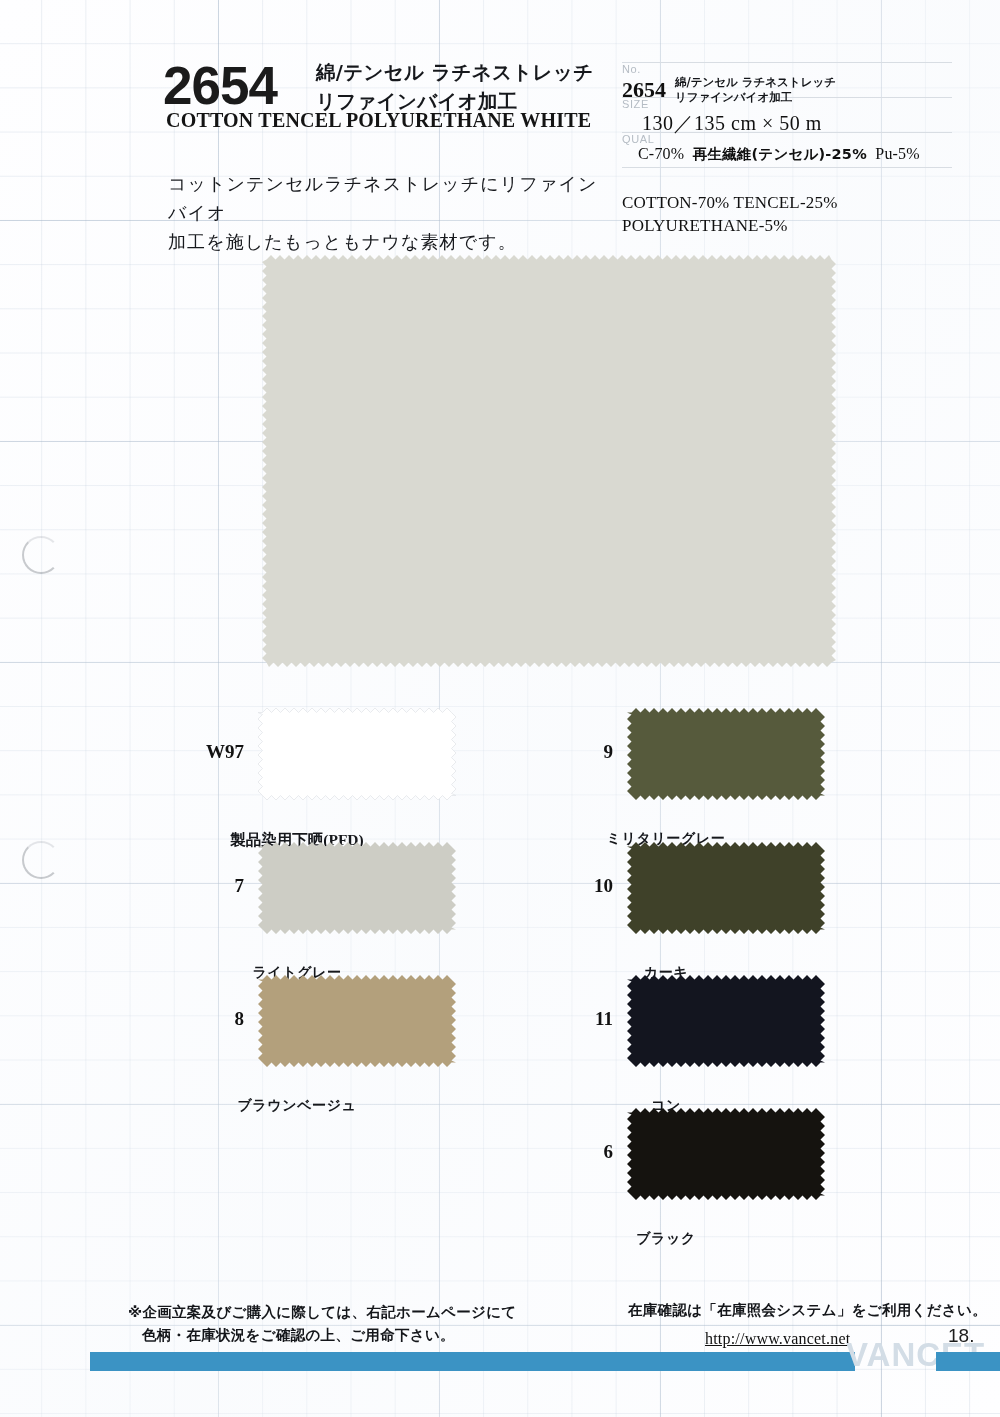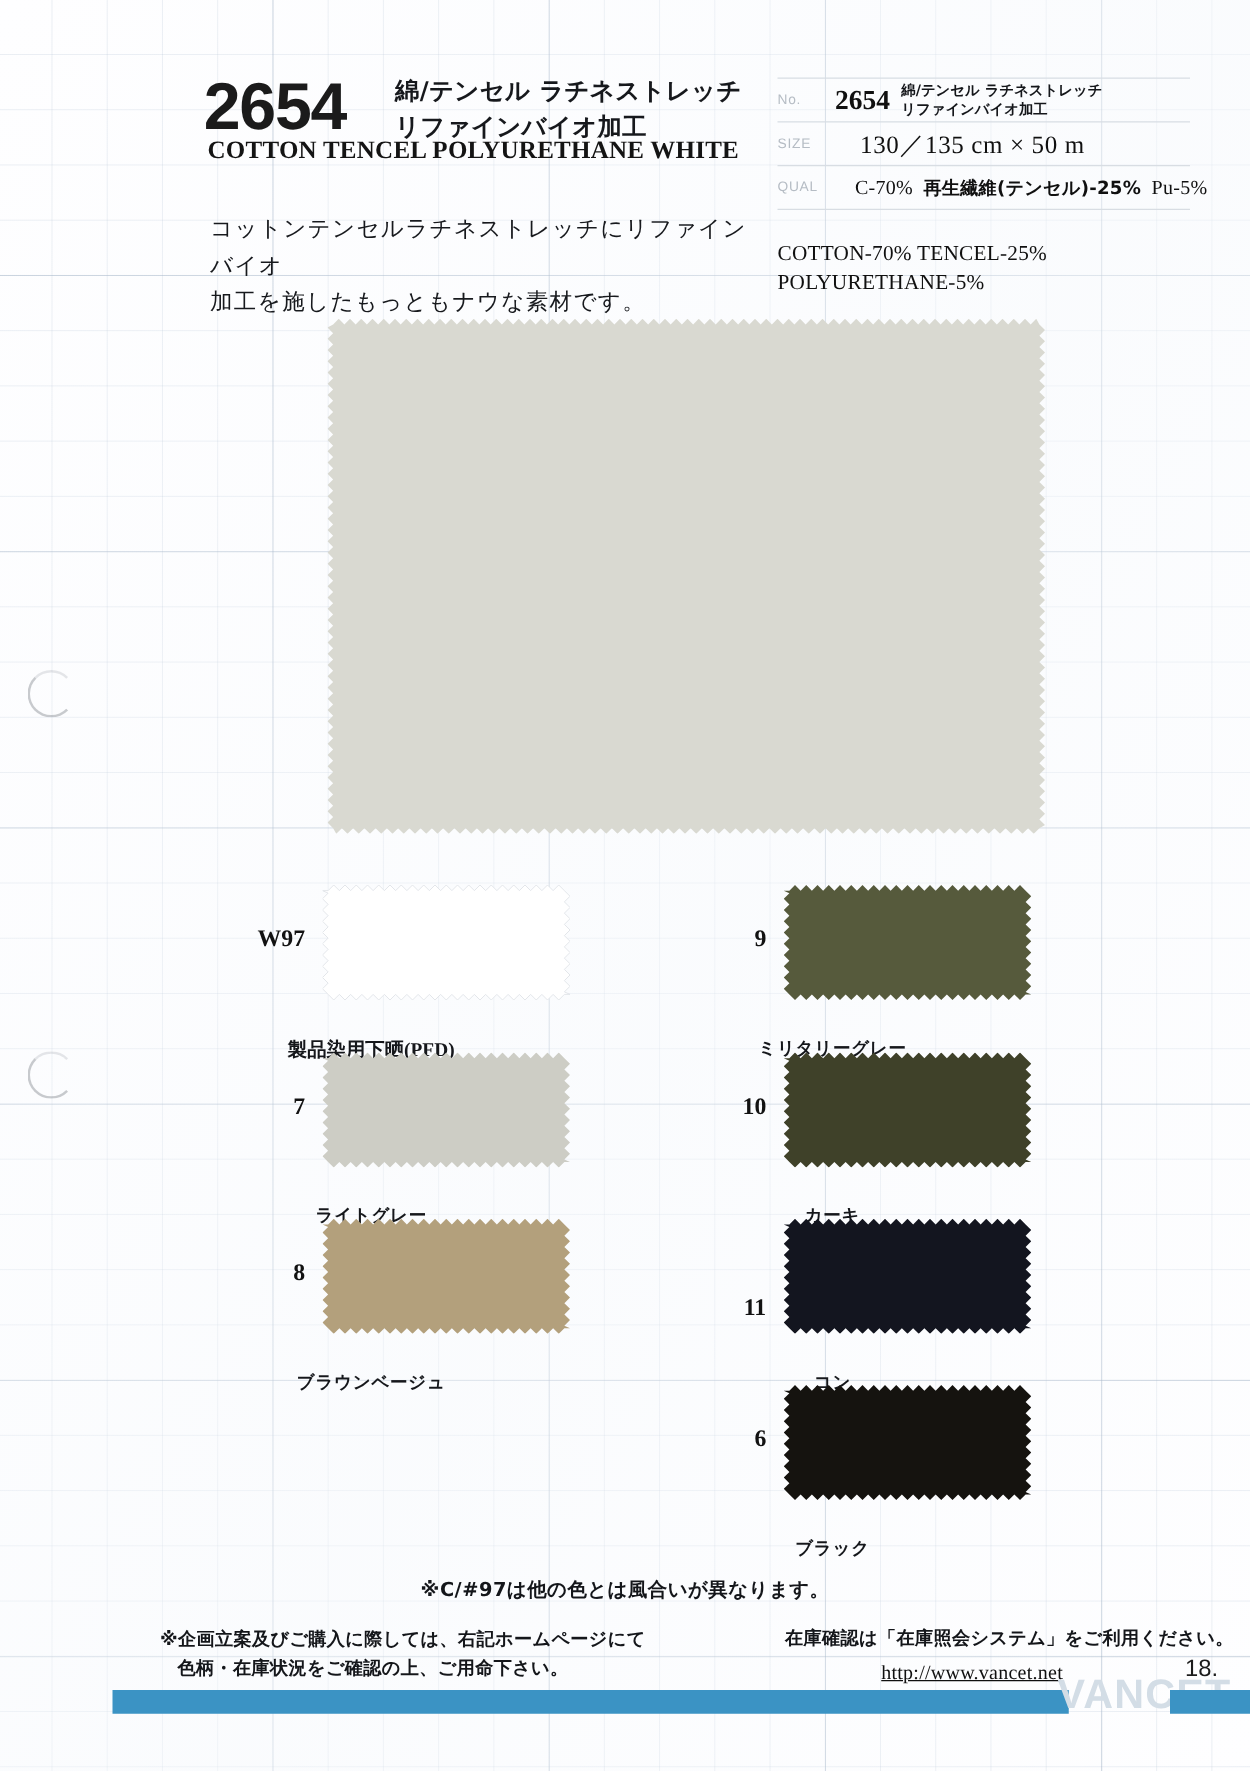--- a/index.html
+++ b/index.html
@@ -67,22 +67,22 @@
   }
   #jp-desc{
     position:absolute;left:168px;top:170px;width:440px;
     font-family:"DejaVu Sans", sans-serif;
     font-size:18px;line-height:1.6;color:#17191d;letter-spacing:1.1px;
   }
 
   
   #spec-table{position:absolute;left:622px;top:62px;width:330px;}
   .spec-row{
-    position:relative;display:flex;align-items:center;
-    height:34px;border-bottom:1px solid #d8dde3;
+    position:relative;display:flex;align-items:flex-start;
+    height:34px;border-bottom:1px solid #d8dde3;flex-direction:column;
   }
   .spec-row:first-child{border-top:1px solid #d8dde3;}
   .spec-label{
     width:46px;flex:none;
     font-family:"Liberation Sans", sans-serif;
     font-size:11px;color:#b5bcc4;letter-spacing:.6px;
   }
   .spec-value{
     font-family:"Liberation Serif", serif;
     color:#101010;white-space:nowrap;
@@ -252,30 +252,29 @@
       <div class="sw-num" style="left: 555px; top: 741px; width: 58px;">9</div>
       <div class="sw-name" style="left: 507px; top: 806px; width: 318px;">ミリタリーグレー</div>
       <svg width="198" height="92" style="position: absolute; left: 627px; top: 842px;">
         <path d="M 4.5 4.5 L 9 0 L 13.5 4.5 L 18 0 L 22.5 4.5 L 27 0 L 31.5 4.5 L 36 0 L 40.5 4.5 L 45 0 L 49.5 4.5 L 54 0 L 58.5 4.5 L 63 0 L 67.5 4.5 L 72 0 L 76.5 4.5 L 81 0 L 85.5 4.5 L 90 0 L 94.5 4.5 L 99 0 L 103.5 4.5 L 108 0 L 112.5 4.5 L 117 0 L 121.5 4.5 L 126 0 L 130.5 4.5 L 135 0 L 139.5 4.5 L 144 0 L 148.5 4.5 L 153 0 L 157.5 4.5 L 162 0 L 166.5 4.5 L 171 0 L 175.5 4.5 L 180 0 L 184.5 4.5 L 189 0 L 193.5 4.5 L 198 9 L 193.5 13.5 L 198 18 L 193.5 22.5 L 198 27 L 193.5 31.5 L 198 36 L 193.5 40.5 L 198 45 L 193.5 49.5 L 198 54 L 193.5 58.5 L 198 63 L 193.5 67.5 L 198 72 L 193.5 76.5 L 198 81 L 193.5 85.5 L 198 87.5 L 193.5 87.5 L 189 92 L 184.5 87.5 L 180 92 L 175.5 87.5 L 171 92 L 166.5 87.5 L 162 92 L 157.5 87.5 L 153 92 L 148.5 87.5 L 144 92 L 139.5 87.5 L 135 92 L 130.5 87.5 L 126 92 L 121.5 87.5 L 117 92 L 112.5 87.5 L 108 92 L 103.5 87.5 L 99 92 L 94.5 87.5 L 90 92 L 85.5 87.5 L 81 92 L 76.5 87.5 L 72 92 L 67.5 87.5 L 63 92 L 58.5 87.5 L 54 92 L 49.5 87.5 L 45 92 L 40.5 87.5 L 36 92 L 31.5 87.5 L 27 92 L 22.5 87.5 L 18 92 L 13.5 87.5 L 9 92 L 4.5 87.5 L 0 83 L 4.5 78.5 L 0 74 L 4.5 69.5 L 0 65 L 4.5 60.5 L 0 56 L 4.5 51.5 L 0 47 L 4.5 42.5 L 0 38 L 4.5 33.5 L 0 29 L 4.5 24.5 L 0 20 L 4.5 15.5 L 0 11 L 4.5 6.5 L 0 4.5 L 4.5 4.5 Z" fill="#3f4129"></path>
       </svg>
       <div class="sw-num" style="left: 555px; top: 875px; width: 58px;">10</div>
       <div class="sw-name" style="left: 507px; top: 940px; width: 318px;">カーキ</div>
       <svg width="198" height="92" style="position: absolute; left: 627px; top: 975px;">
         <path d="M 4.5 4.5 L 9 0 L 13.5 4.5 L 18 0 L 22.5 4.5 L 27 0 L 31.5 4.5 L 36 0 L 40.5 4.5 L 45 0 L 49.5 4.5 L 54 0 L 58.5 4.5 L 63 0 L 67.5 4.5 L 72 0 L 76.5 4.5 L 81 0 L 85.5 4.5 L 90 0 L 94.5 4.5 L 99 0 L 103.5 4.5 L 108 0 L 112.5 4.5 L 117 0 L 121.5 4.5 L 126 0 L 130.5 4.5 L 135 0 L 139.5 4.5 L 144 0 L 148.5 4.5 L 153 0 L 157.5 4.5 L 162 0 L 166.5 4.5 L 171 0 L 175.5 4.5 L 180 0 L 184.5 4.5 L 189 0 L 193.5 4.5 L 198 9 L 193.5 13.5 L 198 18 L 193.5 22.5 L 198 27 L 193.5 31.5 L 198 36 L 193.5 40.5 L 198 45 L 193.5 49.5 L 198 54 L 193.5 58.5 L 198 63 L 193.5 67.5 L 198 72 L 193.5 76.5 L 198 81 L 193.5 85.5 L 198 87.5 L 193.5 87.5 L 189 92 L 184.5 87.5 L 180 92 L 175.5 87.5 L 171 92 L 166.5 87.5 L 162 92 L 157.5 87.5 L 153 92 L 148.5 87.5 L 144 92 L 139.5 87.5 L 135 92 L 130.5 87.5 L 126 92 L 121.5 87.5 L 117 92 L 112.5 87.5 L 108 92 L 103.5 87.5 L 99 92 L 94.5 87.5 L 90 92 L 85.5 87.5 L 81 92 L 76.5 87.5 L 72 92 L 67.5 87.5 L 63 92 L 58.5 87.5 L 54 92 L 49.5 87.5 L 45 92 L 40.5 87.5 L 36 92 L 31.5 87.5 L 27 92 L 22.5 87.5 L 18 92 L 13.5 87.5 L 9 92 L 4.5 87.5 L 0 83 L 4.5 78.5 L 0 74 L 4.5 69.5 L 0 65 L 4.5 60.5 L 0 56 L 4.5 51.5 L 0 47 L 4.5 42.5 L 0 38 L 4.5 33.5 L 0 29 L 4.5 24.5 L 0 20 L 4.5 15.5 L 0 11 L 4.5 6.5 L 0 4.5 L 4.5 4.5 Z" fill="#13151f"></path>
       </svg>
-      <div class="sw-num" style="left: 555px; top: 1008px; width: 58px; margin-top: 28px;">11</div>
+      <div class="sw-num" style="left: 555px; top: 1008px; width: 58px;">11</div>
       <div class="sw-name" style="left: 507px; top: 1073px; width: 318px;">コン</div>
       <svg width="198" height="92" style="position: absolute; left: 627px; top: 1108px;">
         <path d="M 4.5 4.5 L 9 0 L 13.5 4.5 L 18 0 L 22.5 4.5 L 27 0 L 31.5 4.5 L 36 0 L 40.5 4.5 L 45 0 L 49.5 4.5 L 54 0 L 58.5 4.5 L 63 0 L 67.5 4.5 L 72 0 L 76.5 4.5 L 81 0 L 85.5 4.5 L 90 0 L 94.5 4.5 L 99 0 L 103.5 4.5 L 108 0 L 112.5 4.5 L 117 0 L 121.5 4.5 L 126 0 L 130.5 4.5 L 135 0 L 139.5 4.5 L 144 0 L 148.5 4.5 L 153 0 L 157.5 4.5 L 162 0 L 166.5 4.5 L 171 0 L 175.5 4.5 L 180 0 L 184.5 4.5 L 189 0 L 193.5 4.5 L 198 9 L 193.5 13.5 L 198 18 L 193.5 22.5 L 198 27 L 193.5 31.5 L 198 36 L 193.5 40.5 L 198 45 L 193.5 49.5 L 198 54 L 193.5 58.5 L 198 63 L 193.5 67.5 L 198 72 L 193.5 76.5 L 198 81 L 193.5 85.5 L 198 87.5 L 193.5 87.5 L 189 92 L 184.5 87.5 L 180 92 L 175.5 87.5 L 171 92 L 166.5 87.5 L 162 92 L 157.5 87.5 L 153 92 L 148.5 87.5 L 144 92 L 139.5 87.5 L 135 92 L 130.5 87.5 L 126 92 L 121.5 87.5 L 117 92 L 112.5 87.5 L 108 92 L 103.5 87.5 L 99 92 L 94.5 87.5 L 90 92 L 85.5 87.5 L 81 92 L 76.5 87.5 L 72 92 L 67.5 87.5 L 63 92 L 58.5 87.5 L 54 92 L 49.5 87.5 L 45 92 L 40.5 87.5 L 36 92 L 31.5 87.5 L 27 92 L 22.5 87.5 L 18 92 L 13.5 87.5 L 9 92 L 4.5 87.5 L 0 83 L 4.5 78.5 L 0 74 L 4.5 69.5 L 0 65 L 4.5 60.5 L 0 56 L 4.5 51.5 L 0 47 L 4.5 42.5 L 0 38 L 4.5 33.5 L 0 29 L 4.5 24.5 L 0 20 L 4.5 15.5 L 0 11 L 4.5 6.5 L 0 4.5 L 4.5 4.5 Z" fill="#15130f"></path>
       </svg>
       <div class="sw-num" style="left: 555px; top: 1141px; width: 58px;">6</div>
       <div class="sw-name" style="left: 507px; top: 1206px; width: 318px;">ブラック</div>
     </div>
 
-  <div id="note-center">※C/#97は他の色とは風合いが異なります。</div>
 
   <div id="note-left">
     <div>※企画立案及びご購入に際しては、右記ホームページにて</div>
     <div style="padding-left:14px;">色柄・在庫状況をご確認の上、ご用命下さい。</div>
   </div>
 
   <div id="note-right">在庫確認は「在庫照会システム」をご利用ください。</div>
 
   <div id="site-url">http://www.vancet.net</div>
 

